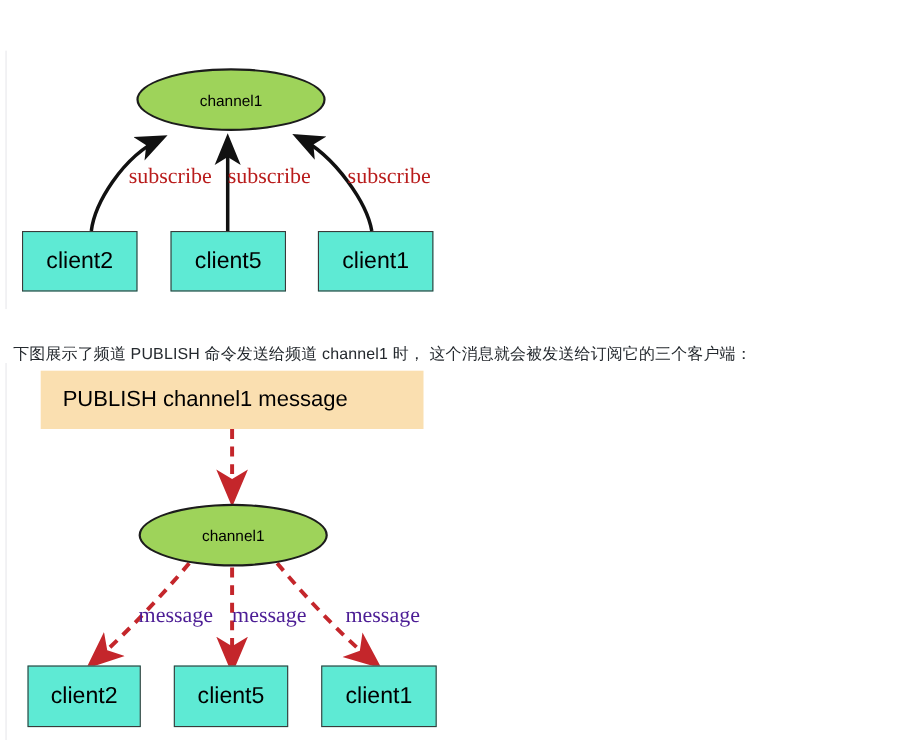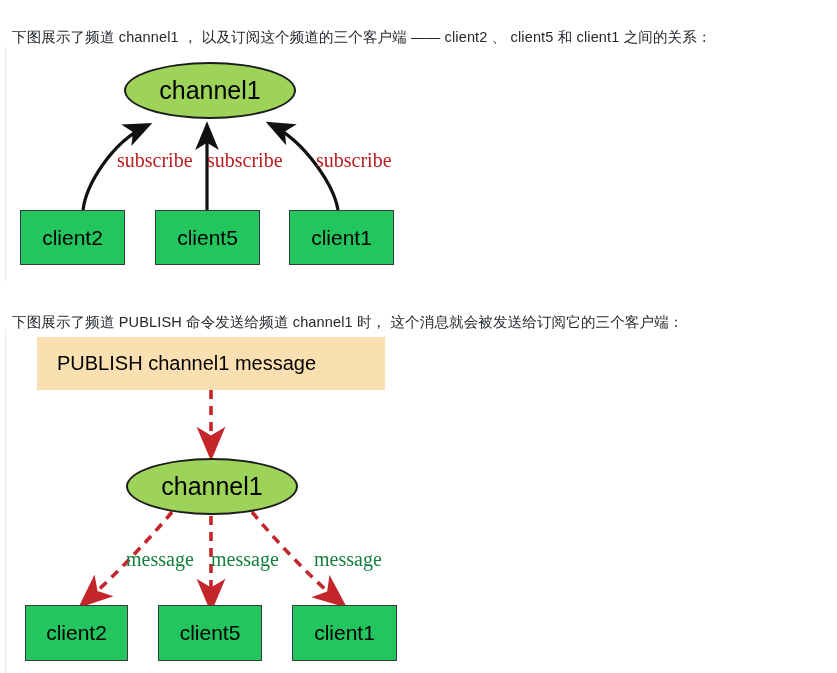--- a/index.html
+++ b/index.html
@@ -52,61 +52,60 @@
   .node {
     position: absolute;
     box-sizing: border-box;
     display: flex;
     align-items: center;
     justify-content: center;
     font-family: "Liberation Sans", sans-serif;
     color: #000000;
   }
   .node.box {
-    background: #22c55e;
+    background: #5eead4;
     border: 1.6px solid #3a3a3a;
     font-size: 21px;
   }
   .node.ellipse {
     background: #9ed35a;
     border: 2px solid #1c1c1c;
     border-radius: 50%;
-    font-size: 25px;
+    font-size: 14px;
     align-items: center;
   }
   .node.cmdbox {
     background: #fadfb0;
     border: none;
     font-size: 20px;
     justify-content: flex-start;
     padding-left: 20px;
   }
 
   .edge-label {
     position: absolute;
     font-family: "Liberation Serif", serif;
     font-size: 20px;
     color: #b91c1c;
     white-space: nowrap;
   }
-  .edge-label.msg { color: #15803d; }
+  .edge-label.msg { color: #4c1d95; }
 
   svg.edges {
     position: absolute;
     left: 0;
     top: 0;
     overflow: visible;
   }
 </style>
 </head>
 <body>
 
 <div class="page">
 
-  <p class="para" id="para-1">下图展示了频道 channel1 ， 以及订阅这个频道的三个客户端 —— client2 、 client5 和 client1 之间的关系：</p>
 
   <div class="figure" id="figure-1">
 
     <div class="fig-rule"></div>
 
     <svg class="edges" width="460" height="235" viewBox="0 0 460 235">
       <defs>
         <marker id="arrowBlack" markerWidth="10" markerHeight="10" refX="7.5" refY="4" orient="auto" markerUnits="strokeWidth">
           <path d="M0,0.3 L9,4 L0,7.7 L2.3,4 Z" fill="#111111"></path>
         </marker>

